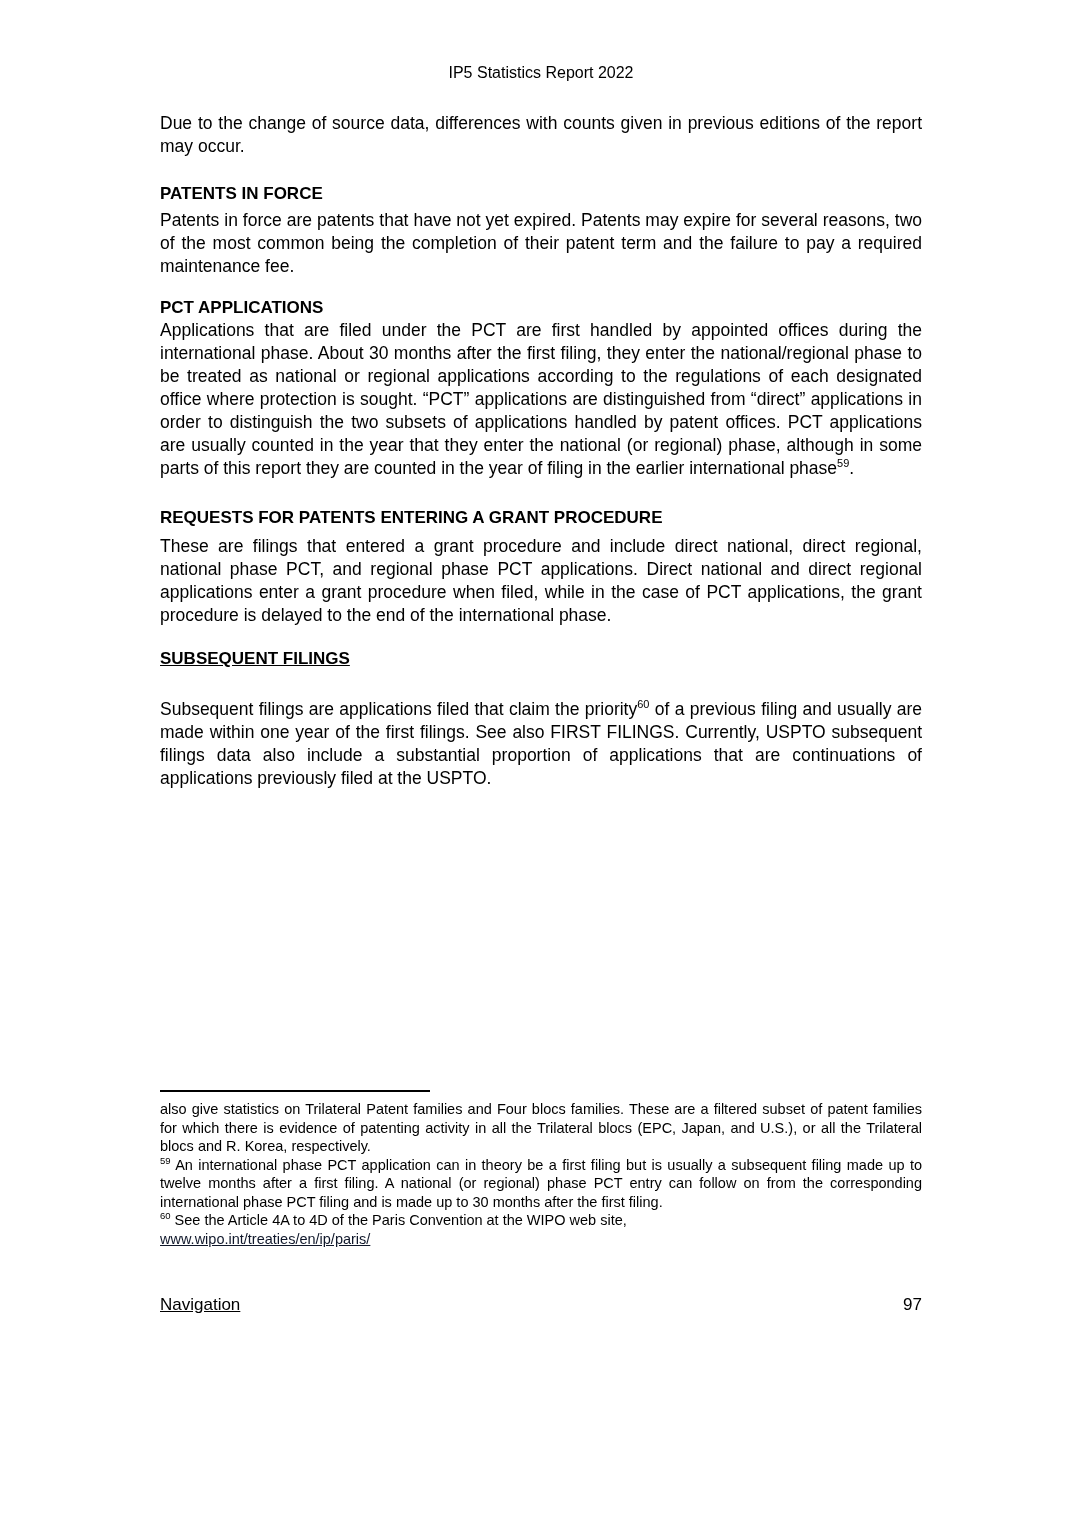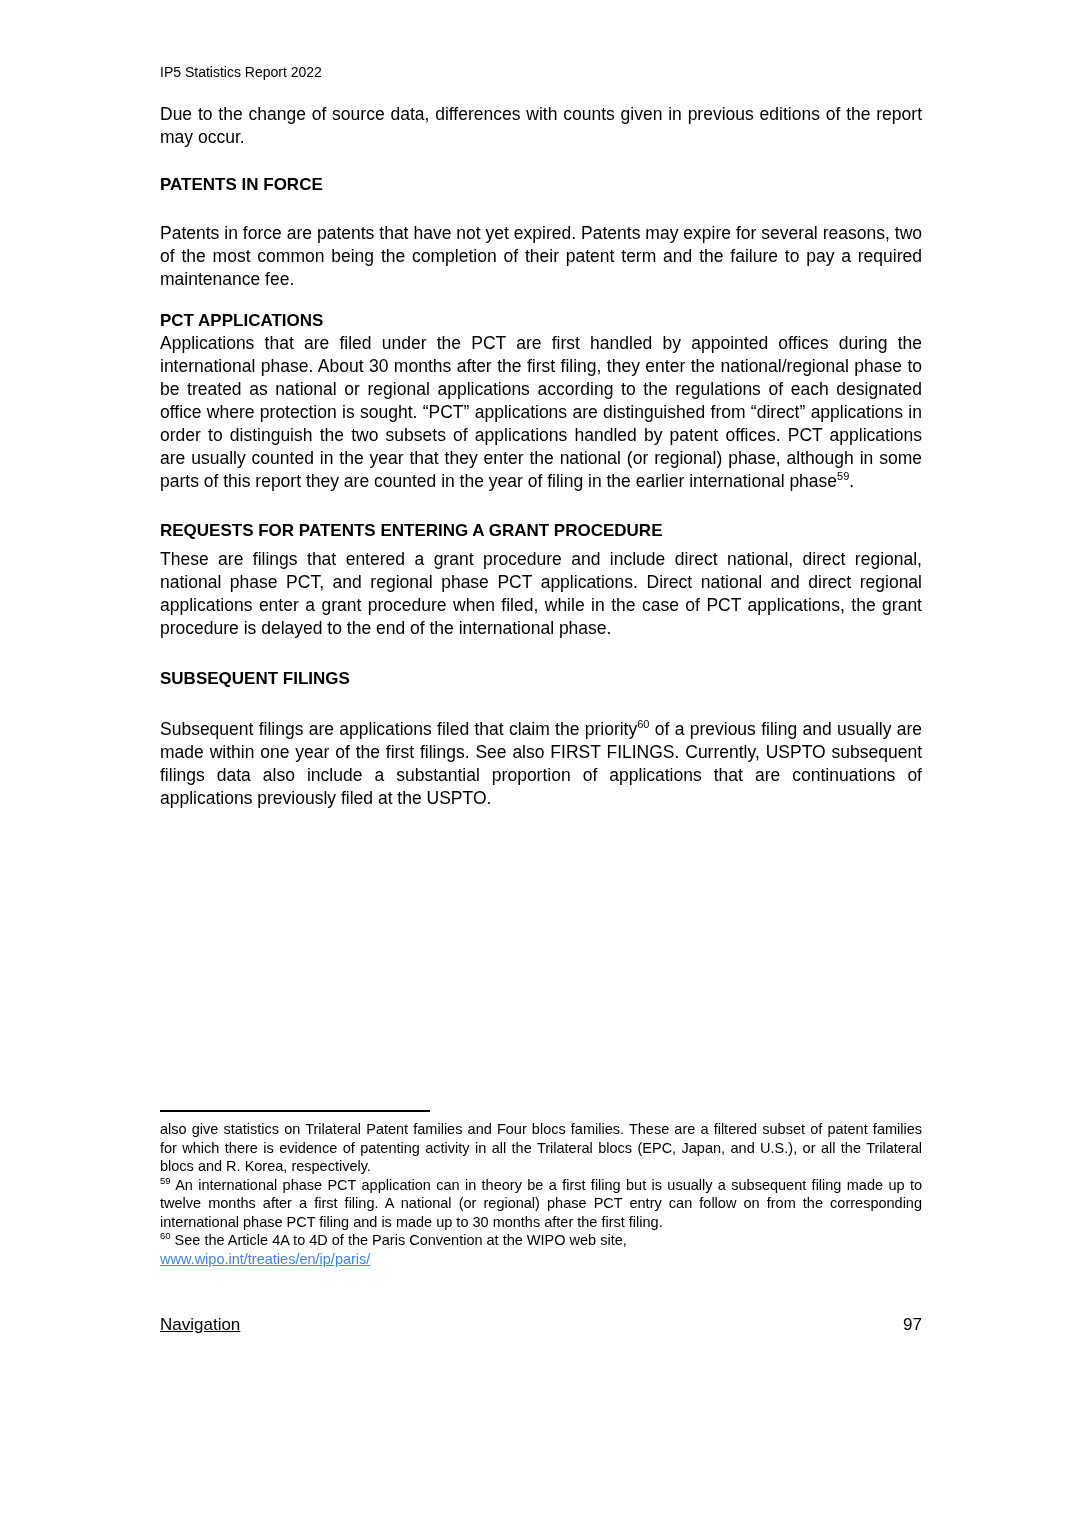--- a/index.html
+++ b/index.html
@@ -11,63 +11,63 @@
     overflow: hidden;
   }
   .page {
     position: relative;
     width: 1080px; height: 1527px;
     background: #ffffff;
     padding: 0 158px 0 160px;
   }
   .doc-header {
     margin-top: 62px;
-    text-align: left;
-    font-size: 14px;
+    text-align: center;
+    font-size: 16px;
     line-height: 21px;
   }
-  .intro-para { margin-top: 20px; }
+  .intro-para { margin-top: 29px; }
   p.body-para {
     font-size: 17.5px;
     line-height: 23px;
     text-align: justify;
   }
   h2.section-heading {
     font-size: 17px;
     line-height: 23px;
     font-weight: bold;
   }
   .h-patents   { margin-top: 24px; }
-  .p-patents   { margin-top: 26px; }
+  .p-patents   { margin-top: 4px; }
   .h-pct       { margin-top: 18px; }
   .p-pct       { }
   .h-requests  { margin-top: 26px; }
   .p-requests  { margin-top: 6px; }
-  .h-subseq    { margin-top: 27px; }
+  .h-subseq    { margin-top: 20px; text-decoration: underline; }
   .p-subseq    { margin-top: 28px; }
   sup.note-ref {
     font-size: 11px;
     line-height: 0;
     vertical-align: super;
   }
   .footnote-rule {
     margin-top: 300px;
     width: 270px;
     height: 0;
     border-top: 2px solid #000000;
   }
   .footnotes {
     margin-top: 8px;
     font-size: 14.5px;
     line-height: 18.5px;
     text-align: justify;
   }
   .footnotes sup.note-ref { font-size: 9.5px; }
   .footnote-link {
-    color: #3b82f6;
+    color: #0f172a;
     text-decoration: underline;
     cursor: pointer;
   }
   .doc-footer {
     margin-top: 46px;
     display: flex;
     justify-content: space-between;
     align-items: center;
     font-size: 17px;
     line-height: 22px;

